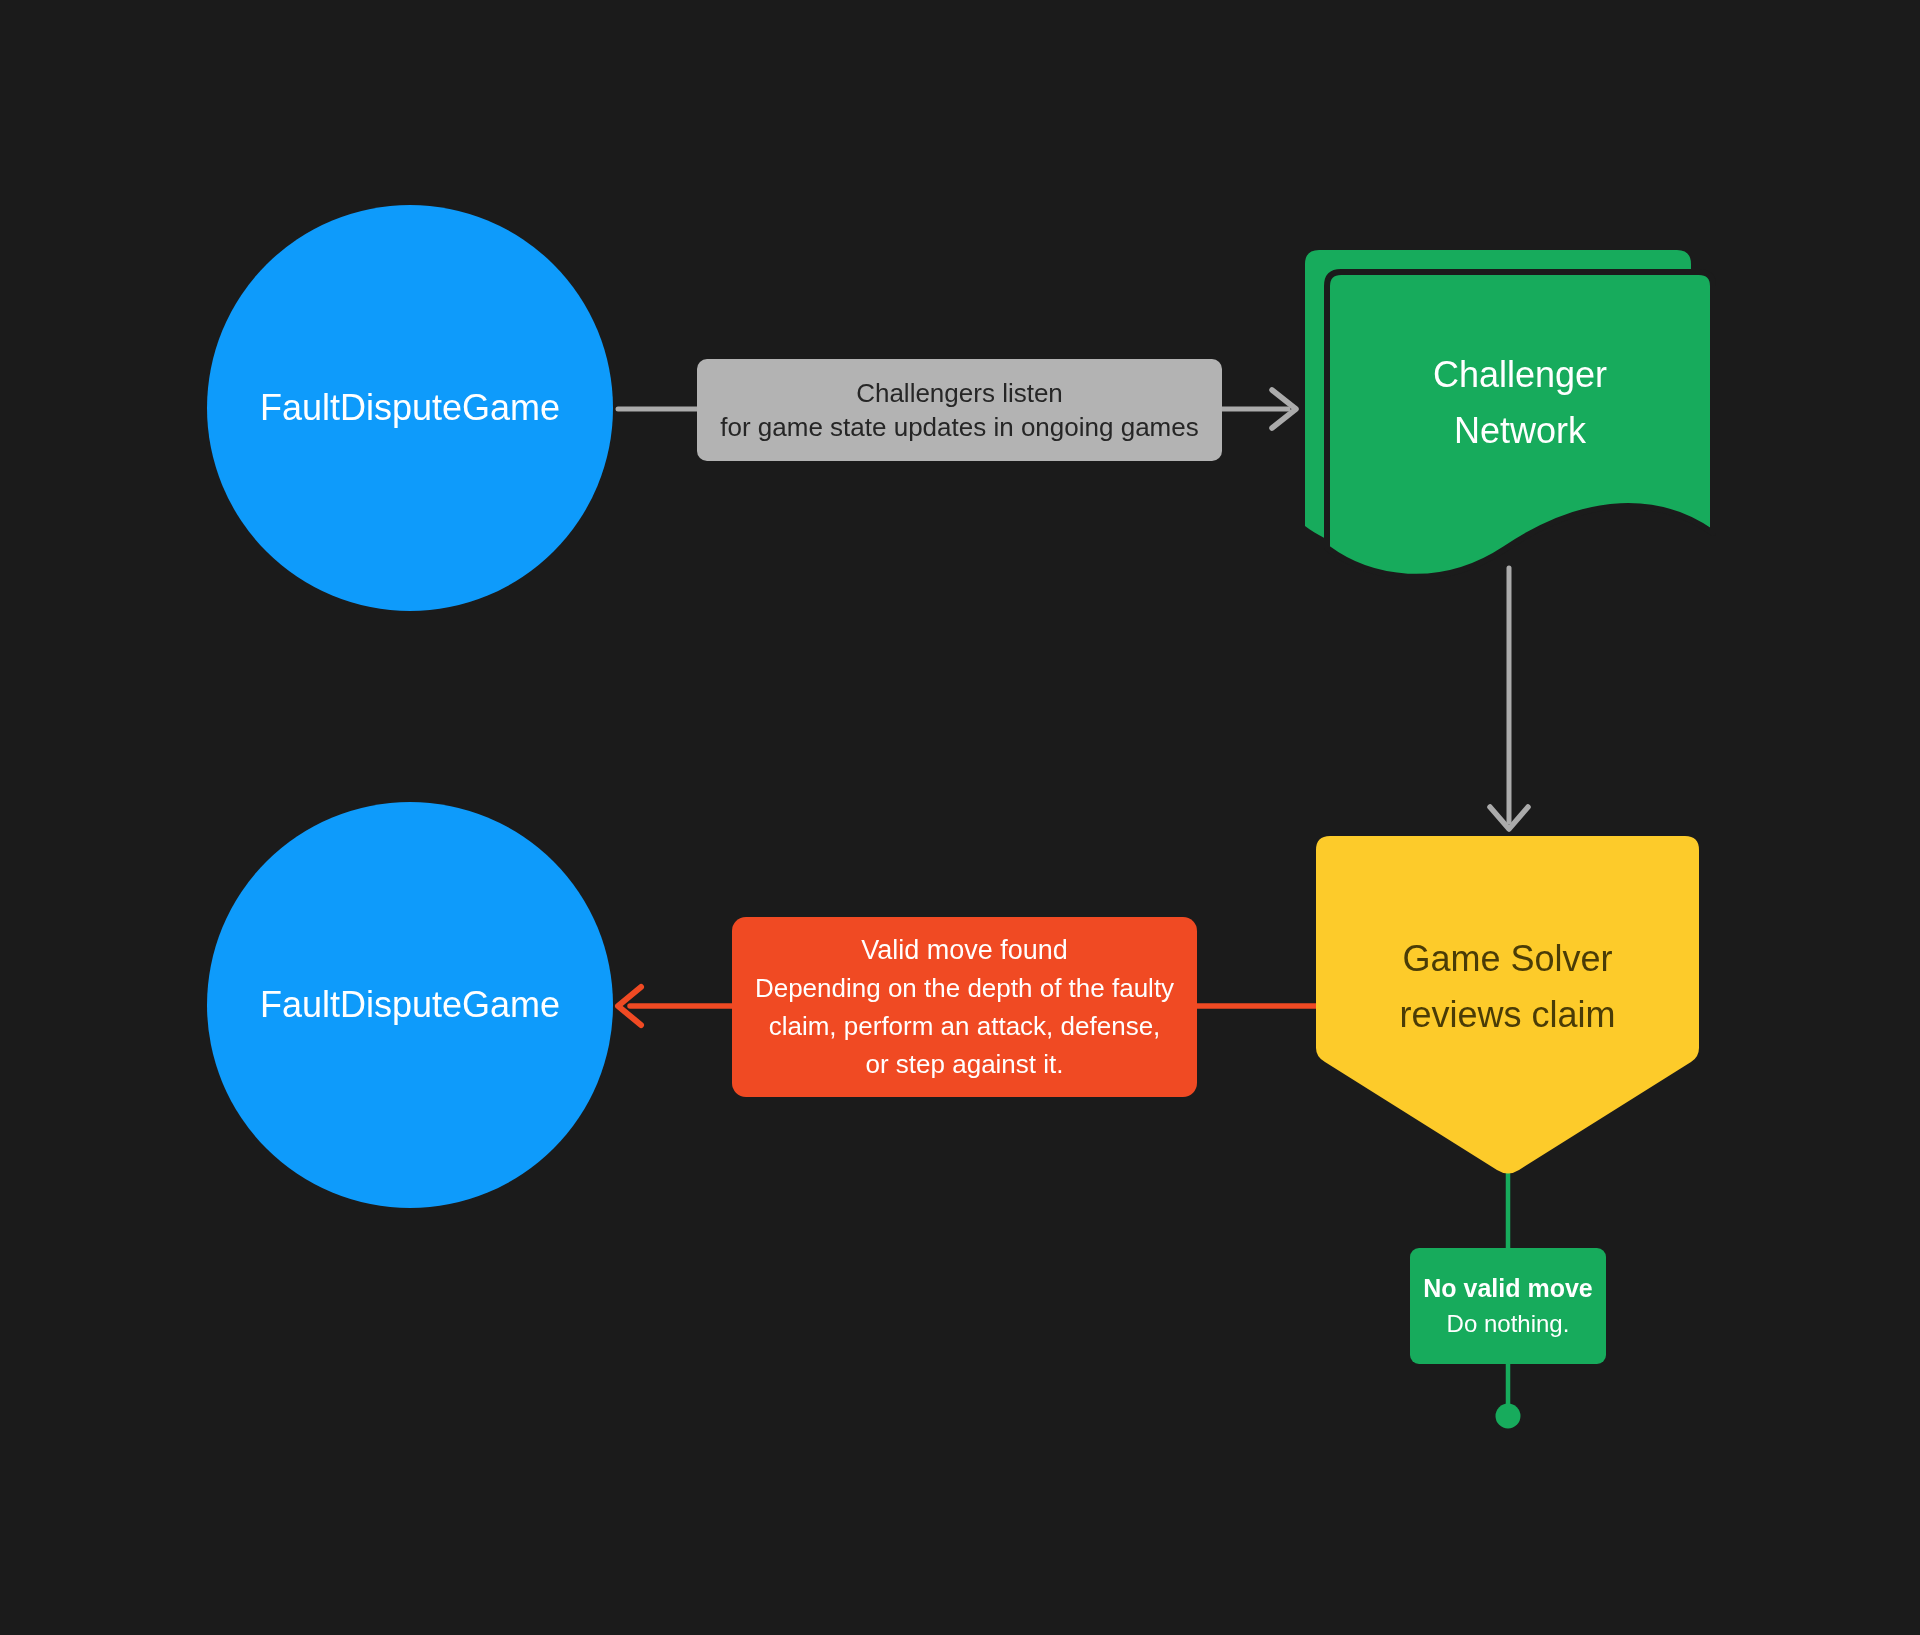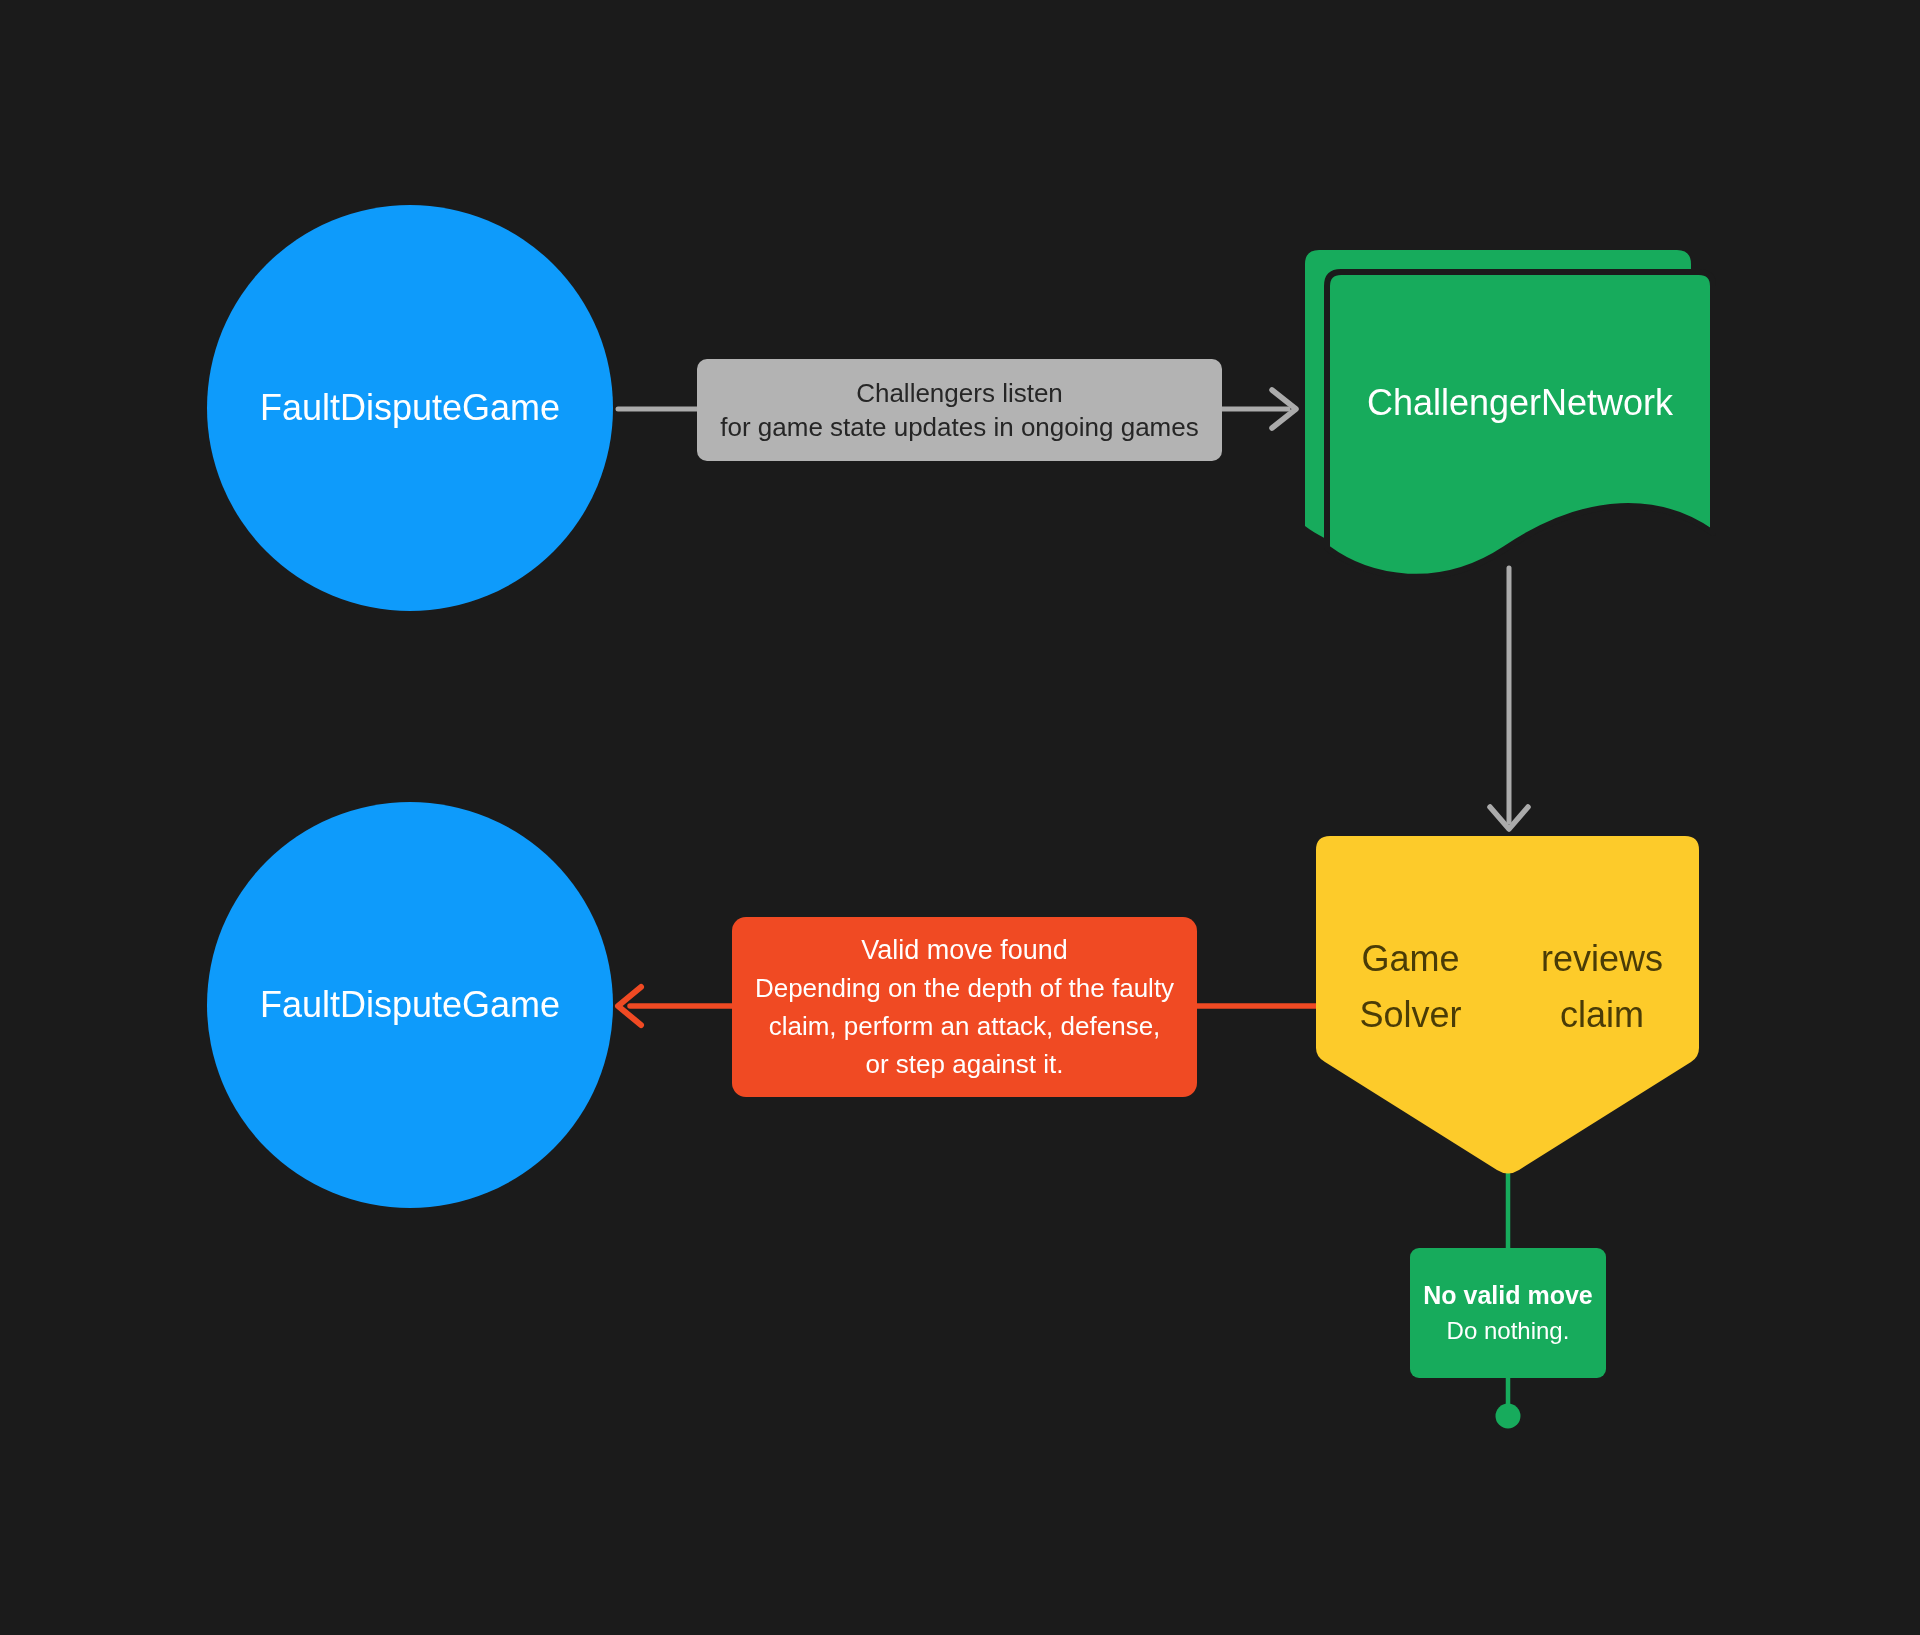--- a/index.html
+++ b/index.html
@@ -17,21 +17,21 @@
     width:406px;height:406px;border-radius:50%;
     background:#0E9BFB;color:#FFFFFF;
     display:flex;flex-direction:row;align-items:center;justify-content:center;
     text-align:center;font-size:36px;line-height:56px;font-weight:500;
   }
   #circle-top{left:207px;top:205px;}
   #circle-bottom{left:207px;top:802px;}
 
   
   .shape-label{
-    display:flex;align-items:center;justify-content:center;
+    display:flex;flex-direction:column;align-items:center;justify-content:center;
     text-align:center;font-size:36px;line-height:56px;font-weight:500;
     pointer-events:none;
   }
   #challenger-label{left:1327px;top:272px;width:386px;height:262px;color:#FFFFFF;}
   #game-solver-label{left:1316px;top:900px;width:383px;height:174px;color:#4A3C07;}
 
   
   .gray-label{
     background:#B3B3B3;color:#262626;border-radius:10px;
     display:flex;flex-direction:column;align-items:center;justify-content:center;
@@ -44,21 +44,21 @@
   #label-valid-move{
     left:732px;top:917px;width:465px;height:180px;border-radius:14px;
     background:#F04A23;color:#FFFFFF;
     display:flex;flex-direction:column;align-items:center;justify-content:center;
     text-align:center;font-size:26px;line-height:38px;white-space:nowrap;
   }
   #label-valid-move .title{font-weight:400;font-size:27px;}
 
   
   #label-no-valid-move{
-    left:1410px;top:1248px;width:196px;height:130px;border-radius:9px;
+    left:1410px;top:1248px;width:196px;height:116px;border-radius:9px;
     background:#17AB5C;color:#FFFFFF;
     display:flex;flex-direction:column;align-items:center;justify-content:center;
     text-align:center;font-size:24px;line-height:36px;white-space:nowrap;
   }
   #label-no-valid-move .title{font-weight:700;font-size:25px;}
 </style>
 </head>
 <body>
 
 <div id="canvas">

